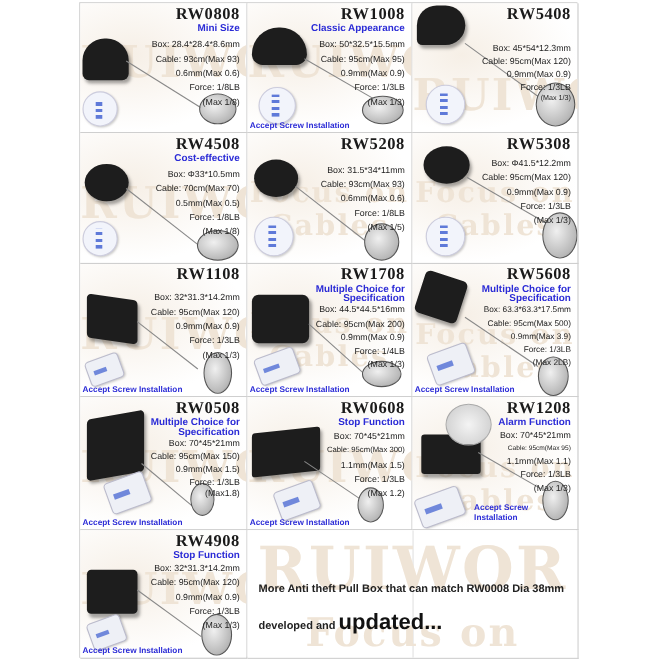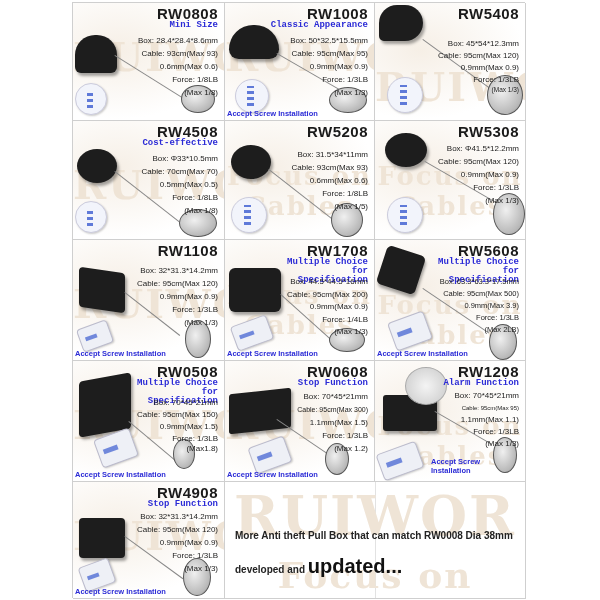--- a/index.html
+++ b/index.html
@@ -1,22 +1,22 @@
 <!DOCTYPE html>
 <html><head>
 <meta charset="utf-8">
 <style>
   html, body { margin:0; padding:0; background:#ffffff; }
   body { width:600px; height:600px; position:relative; overflow:hidden; font-family:"DejaVu Sans", sans-serif; }
   .grid { position:absolute; left:72px; top:2px; width:453px; height:596px; border:1px solid #cfcfcf; box-sizing:border-box; }
   .cell { position:absolute; box-sizing:border-box; border-right:1px solid #cfcfcf; border-bottom:1px solid #cfcfcf; overflow:hidden;
           background: radial-gradient(ellipse at 30% 40%, #f6efe6 0%, #ffffff 70%); }
   .wm { position:absolute; left:0; right:0; text-align:center; color:#efe4d6; font-family:"DejaVu Serif", serif; font-weight:bold; letter-spacing:2px; pointer-events:none; }
-  .model { position:absolute; right:6px; top:2px; font-family:Liberation Sans, sans-serif; font-weight:bold; font-size:15px; color:#1a1a1a; letter-spacing:0.5px; }
-  .tag { position:absolute; right:6px; top:18px; font-family:Liberation Mono, monospace; font-weight:bold; font-size:9px; color:#2b2bd6; text-align:right; line-height:9px; }
+  .model { position:absolute; right:6px; top:2px; font-family:Liberation Serif, serif; font-weight:bold; font-size:15px; color:#1a1a1a; letter-spacing:0.5px; }
+  .tag { position:absolute; right:6px; top:18px; font-family:Liberation Sans, sans-serif; font-weight:bold; font-size:9px; color:#2b2bd6; text-align:right; line-height:9px; }
   .specs { position:absolute; right:6px; font-family:"Liberation Sans", sans-serif; font-size:8px; color:#222; text-align:right; line-height:13px; }
   .screw { position:absolute; left:2px; bottom:2px; font-family:"Liberation Sans", sans-serif; font-weight:bold; font-size:7.5px; color:#2b2bd6; }
   .box { position:absolute; background:#1d1d1d; box-shadow: 2px 3px 3px rgba(0,0,0,0.35); }
   .cable { position:absolute; height:1px; background:#888; transform-origin:0 0; }
   .plate { position:absolute; border-radius:50%; background: radial-gradient(ellipse at 40% 40%, #f0f0f0, #b8b8b8 70%, #7a7a7a); border:1px solid #555; }
   .sticker { position:absolute; border-radius:50%; background:#f2f4fb; border:1px solid #ccd; box-shadow:1px 1px 2px rgba(0,0,0,0.2); }
   .sticker::after { content:""; position:absolute; left:35%; top:20%; width:20%; height:60%; background:repeating-linear-gradient(0deg,#3a5bd0 0 3px,transparent 3px 6px); opacity:0.8; }
   .sqsticker { position:absolute; background:#eef0f6; border:1px solid #bbc; border-radius:4px; transform:rotate(-20deg); box-shadow:1px 1px 2px rgba(0,0,0,0.2); }
   .sqsticker::after { content:""; position:absolute; left:15%; top:40%; width:40%; height:18%; background:#3a5bd0; opacity:0.7; }
   .bigtext { position:absolute; left:10px; right:4px; font-family:"Liberation Sans", sans-serif; font-weight:bold; color:#222; font-size:10px; }

